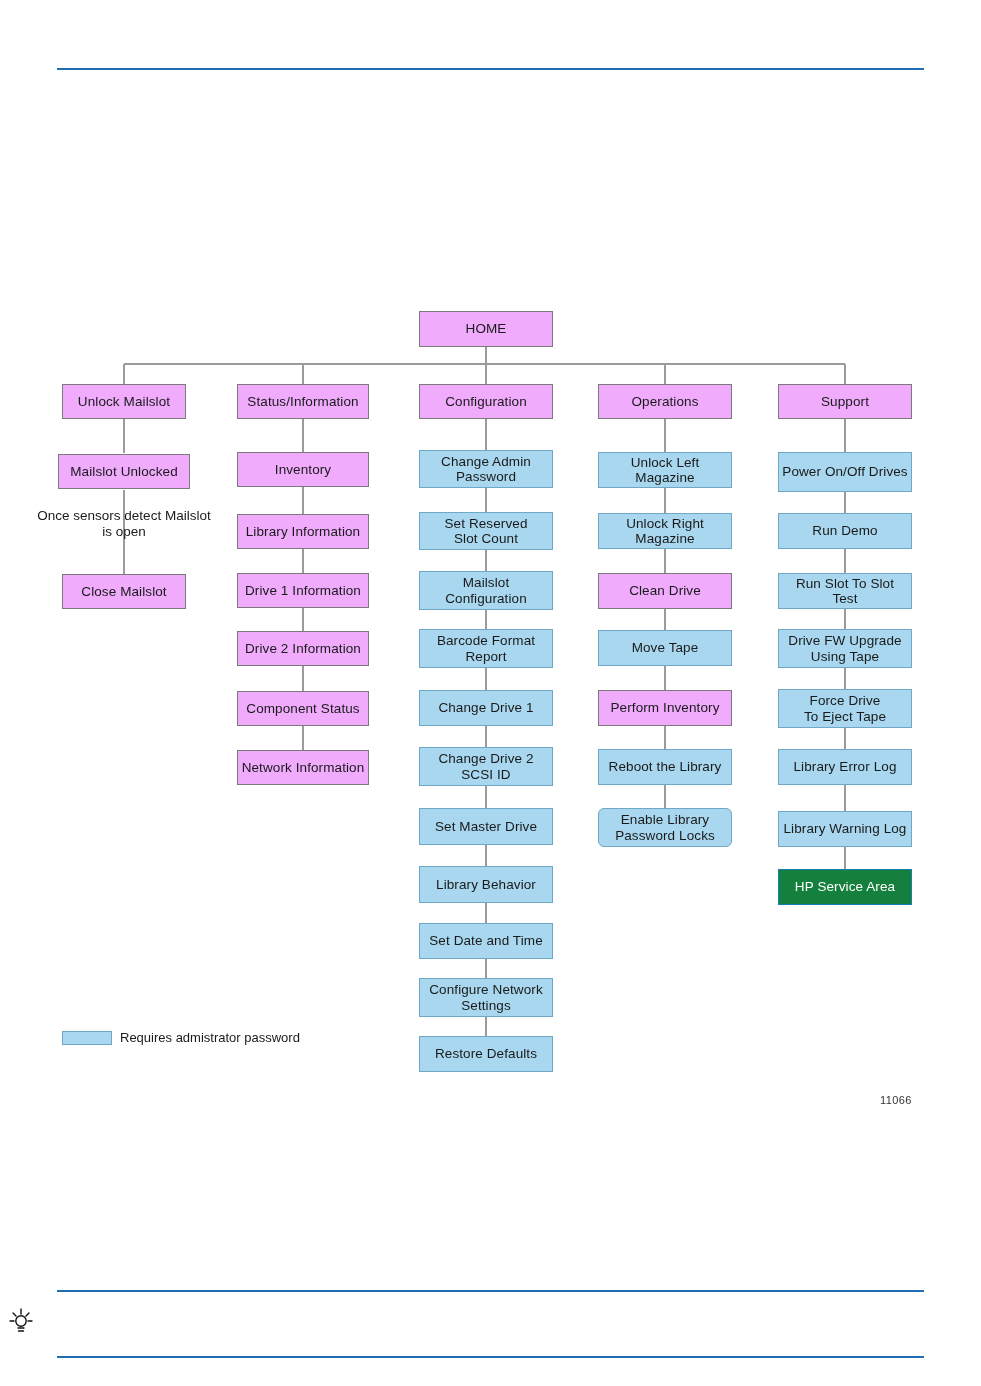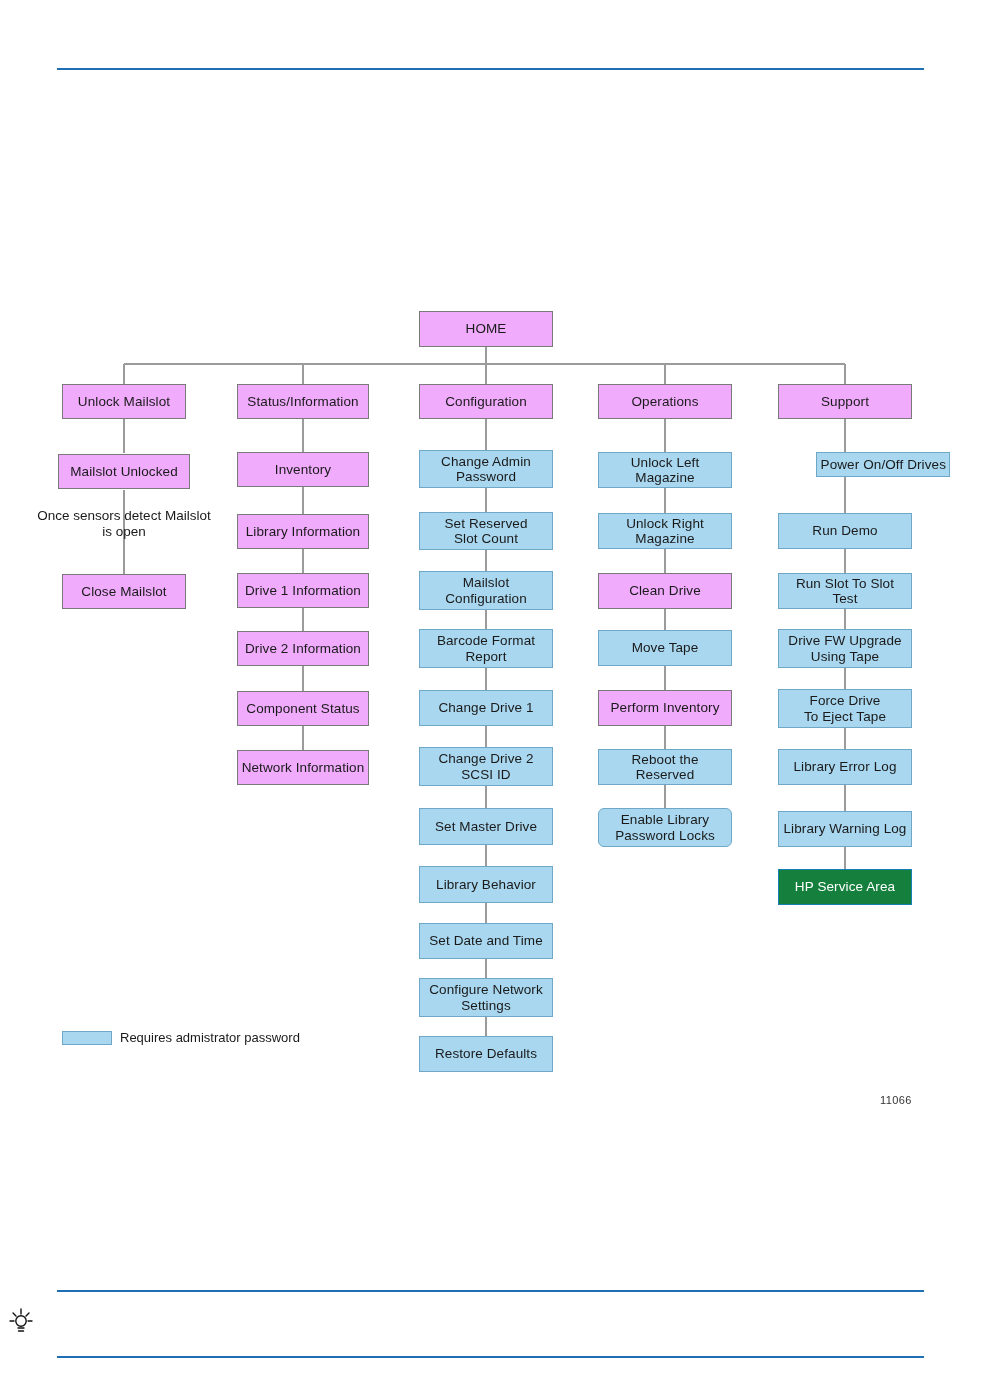--- a/index.html
+++ b/index.html
@@ -271,33 +271,33 @@
     <div class="node" style="left:598px; top:573px; width:134px; height:36px;">
       <span class="lbl">Clean Drive</span>
     </div>
     <div class="node admin" style="left:598px; top:630px; width:134px; height:36px;">
       <span class="lbl">Move Tape</span>
     </div>
     <div class="node" style="left:598px; top:690px; width:134px; height:36px;">
       <span class="lbl">Perform Inventory</span>
     </div>
     <div class="node admin" style="left:598px; top:749px; width:134px; height:36px;">
-      <span class="lbl">Reboot the Reserved</span>
+      <span class="lbl">Reboot the Library</span>
     </div>
     <div class="node admin" style="left:598px; top:808px; width:134px; height:39px;border-radius:6px;">
       <span class="lbl">
           <span>Enable Library</span>
           <span>Password Locks</span>
         </span>
     </div>
 
     <div class="node" style="left:778px; top:384px; width:134px; height:35px;">
       <span class="lbl">Support</span>
     </div>
-    <div class="node admin" style="left:816px; top:452px; width:134px; height:25px;justify-content:flex-end;">
+    <div class="node admin" style="left:778px; top:452px; width:134px; height:40px;">
       <span class="lbl">Power On/Off Drives</span>
     </div>
     <div class="node admin" style="left:778px; top:513px; width:134px; height:36px;">
       <span class="lbl">Run Demo</span>
     </div>
     <div class="node admin" style="left:778px; top:573px; width:134px; height:36px;">
       <span class="lbl">Run Slot To Slot Test</span>
     </div>
     <div class="node admin" style="left:778px; top:629px; width:134px; height:39px;">
       <span class="lbl">

